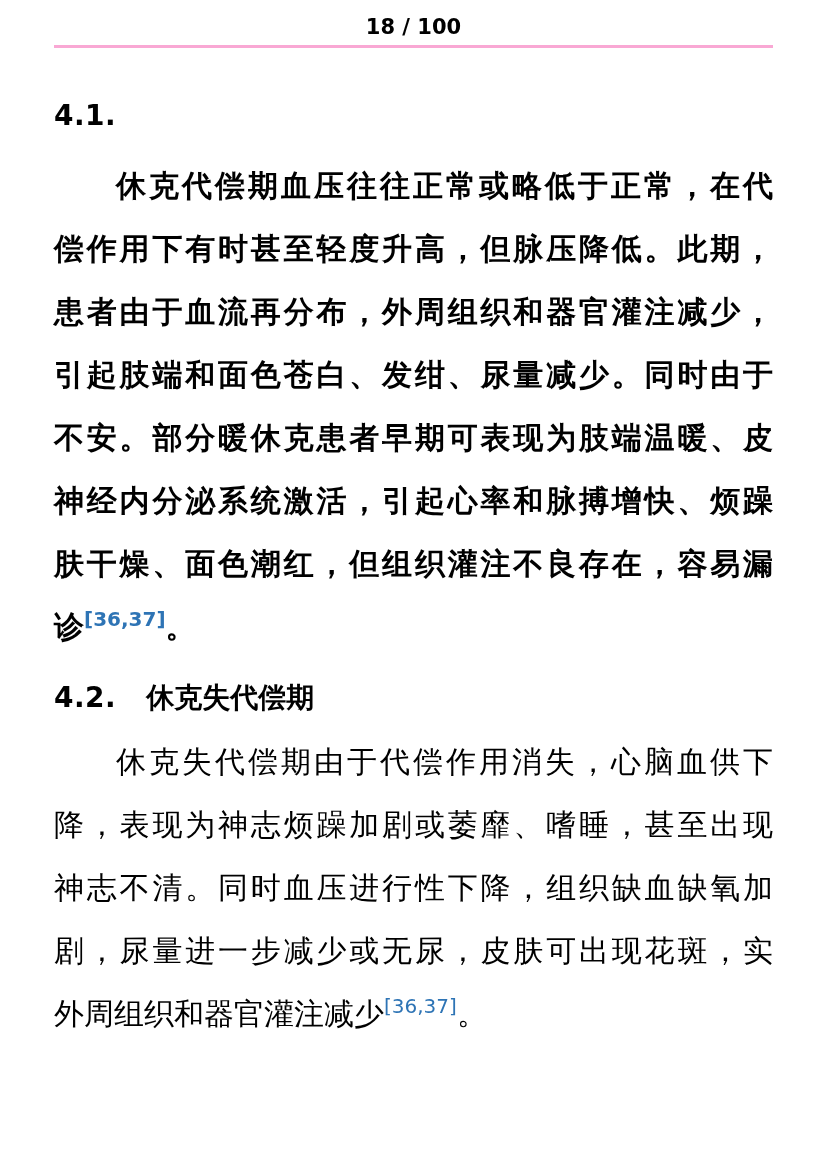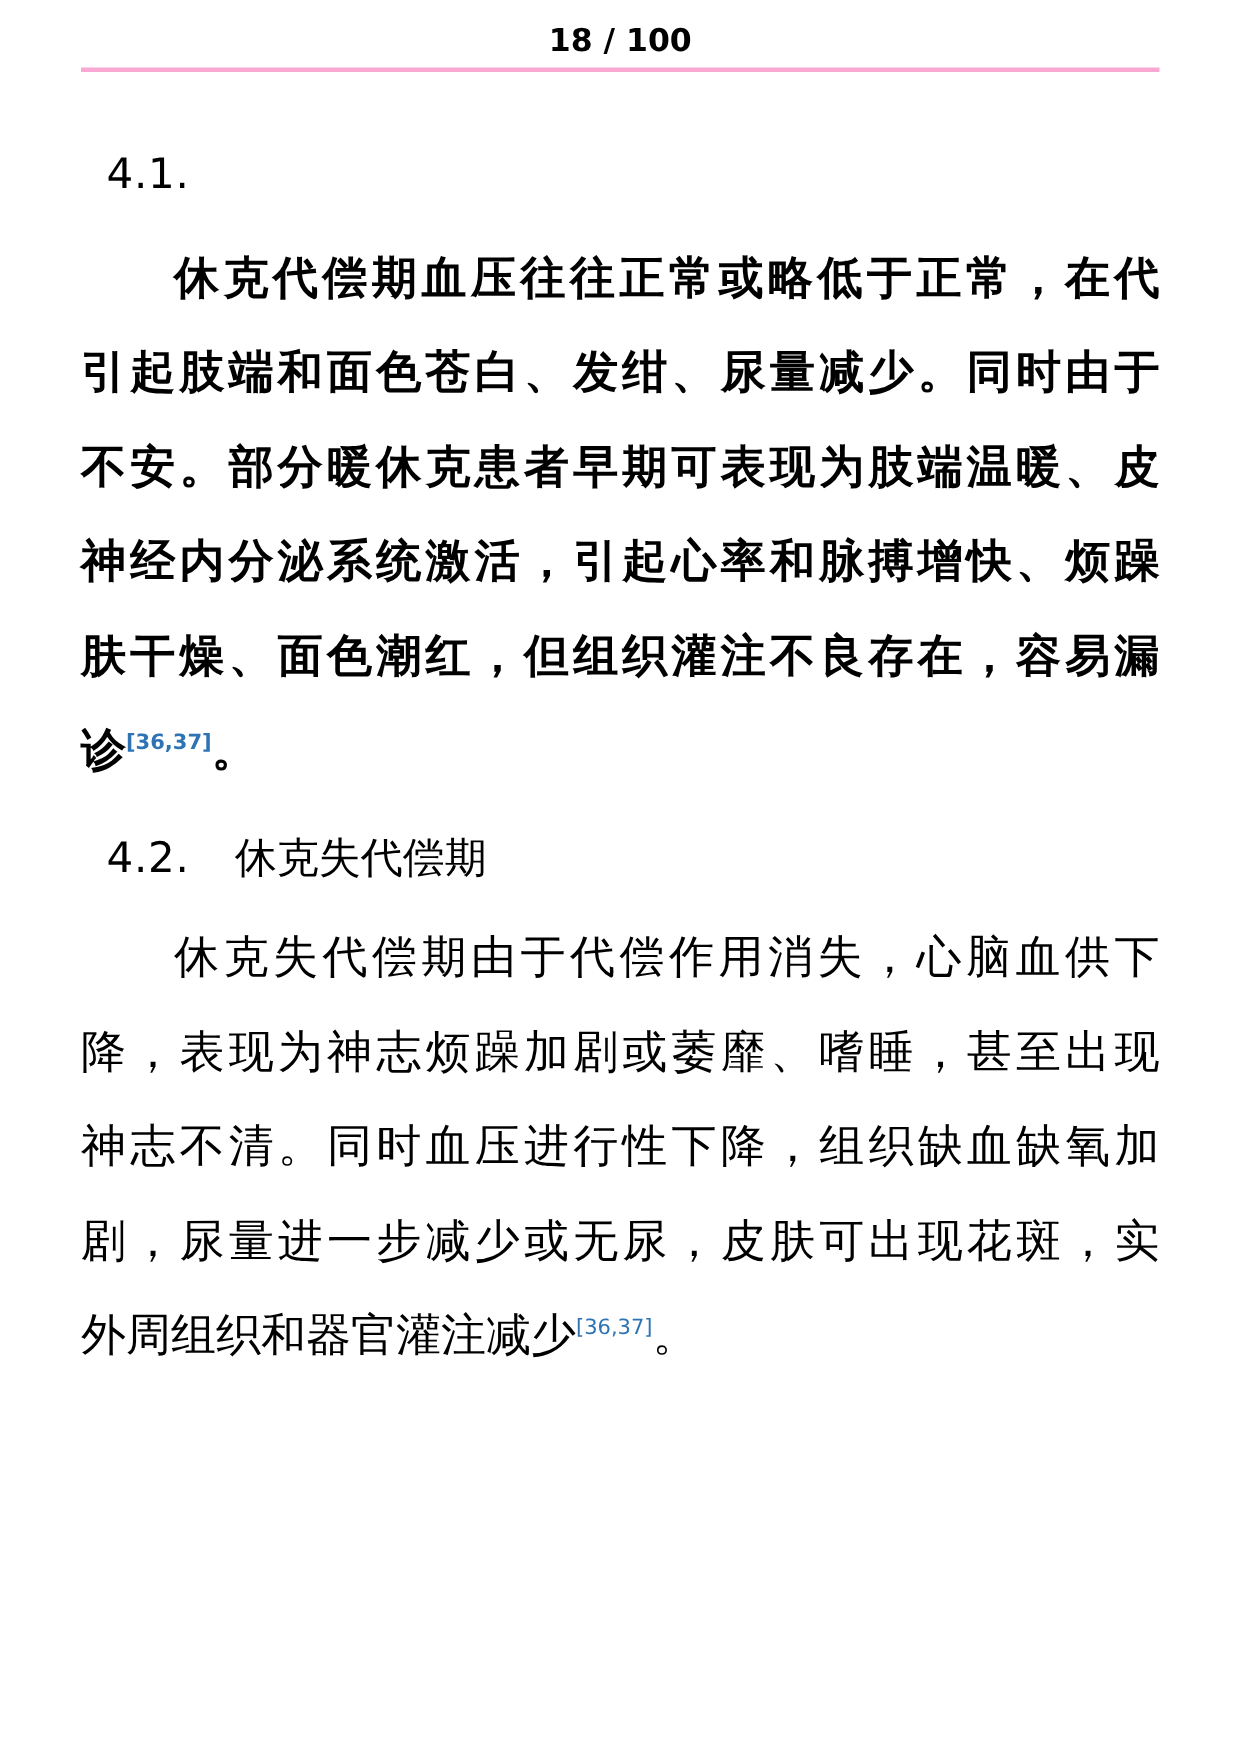--- a/index.html
+++ b/index.html
@@ -28,23 +28,23 @@
   }
   .page-number {
     text-align: center;
     font-family: "DejaVu Sans", sans-serif;
     font-weight: bold;
     font-size: 21px;
     line-height: 26px;
   }
   
   .section-heading {
-    margin: 17px;
+    margin: 0;
     font-family: "DejaVu Sans", sans-serif;
-    font-weight: normal;
+    font-weight: bold;
     font-size: 28px;
     line-height: 36px;
     display: flex;
     align-items: baseline;
   }
   .section-heading .num {
     margin-right: 30px;
     letter-spacing: 0.5px;
   }
   #heading-41 { margin-top: 50px; }
@@ -62,21 +62,21 @@
     text-align-last: justify;
     text-justify: inter-character;
   }
   .line.indent { text-indent: 62px; }
   .line.last {
     text-align-last: left;
   }
   .cite {
     color: #2E74B5;
     font-family: "DejaVu Sans", sans-serif;
-    font-size: 14px;
+    font-size: 20px;
     line-height: 0;
     vertical-align: 11px;
     letter-spacing: 0;
     cursor: pointer;
   }
 </style>
 </head>
 <body>
 
 <div class="page">
@@ -84,20 +84,22 @@
   <div class="page-header">
     <div class="page-number">18 / 100</div>
   </div>
 
   <h2 class="section-heading" id="heading-41">
     <span class="num">4.1.</span>
   </h2>
 
   <div class="para" id="para-1">
     <div class="line indent"><span>休克代偿期血压往往正常或略低于正常，在代</span></div>
+    <div class="line"><span>偿作用下有时甚至轻度升高，但脉压降低。此期，</span></div>
+    <div class="line"><span>患者由于血流再分布，外周组织和器官灌注减少，</span></div>
     <div class="line"><span>引起肢端和面色苍白、发绀、尿量减少。同时由于</span></div>
     <div class="line"><span>不安。部分暖休克患者早期可表现为肢端温暖、皮</span></div>
     <div class="line"><span>神经内分泌系统激活，引起心率和脉搏增快、烦躁</span></div>
     <div class="line"><span>肤干燥、面色潮红，但组织灌注不良存在，容易漏</span></div>
     <div class="line last">
       <span>诊</span><sup class="cite">[36,37]</sup><span>。</span>
     </div>
   </div>
 
   <h2 class="section-heading" id="heading-42">

